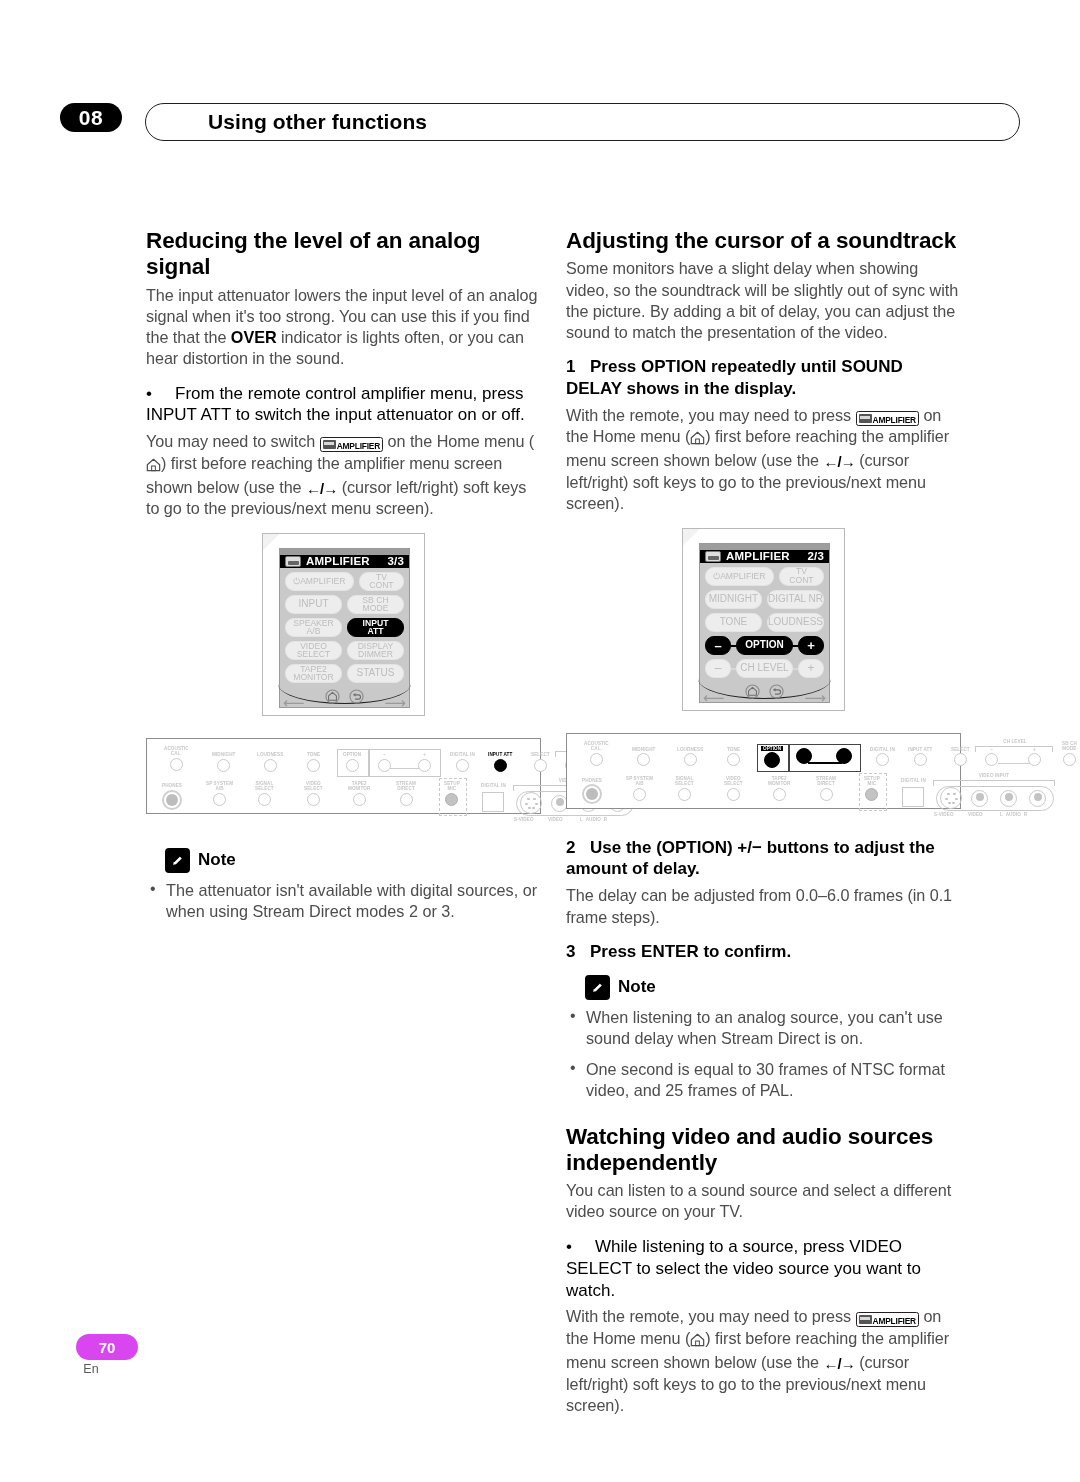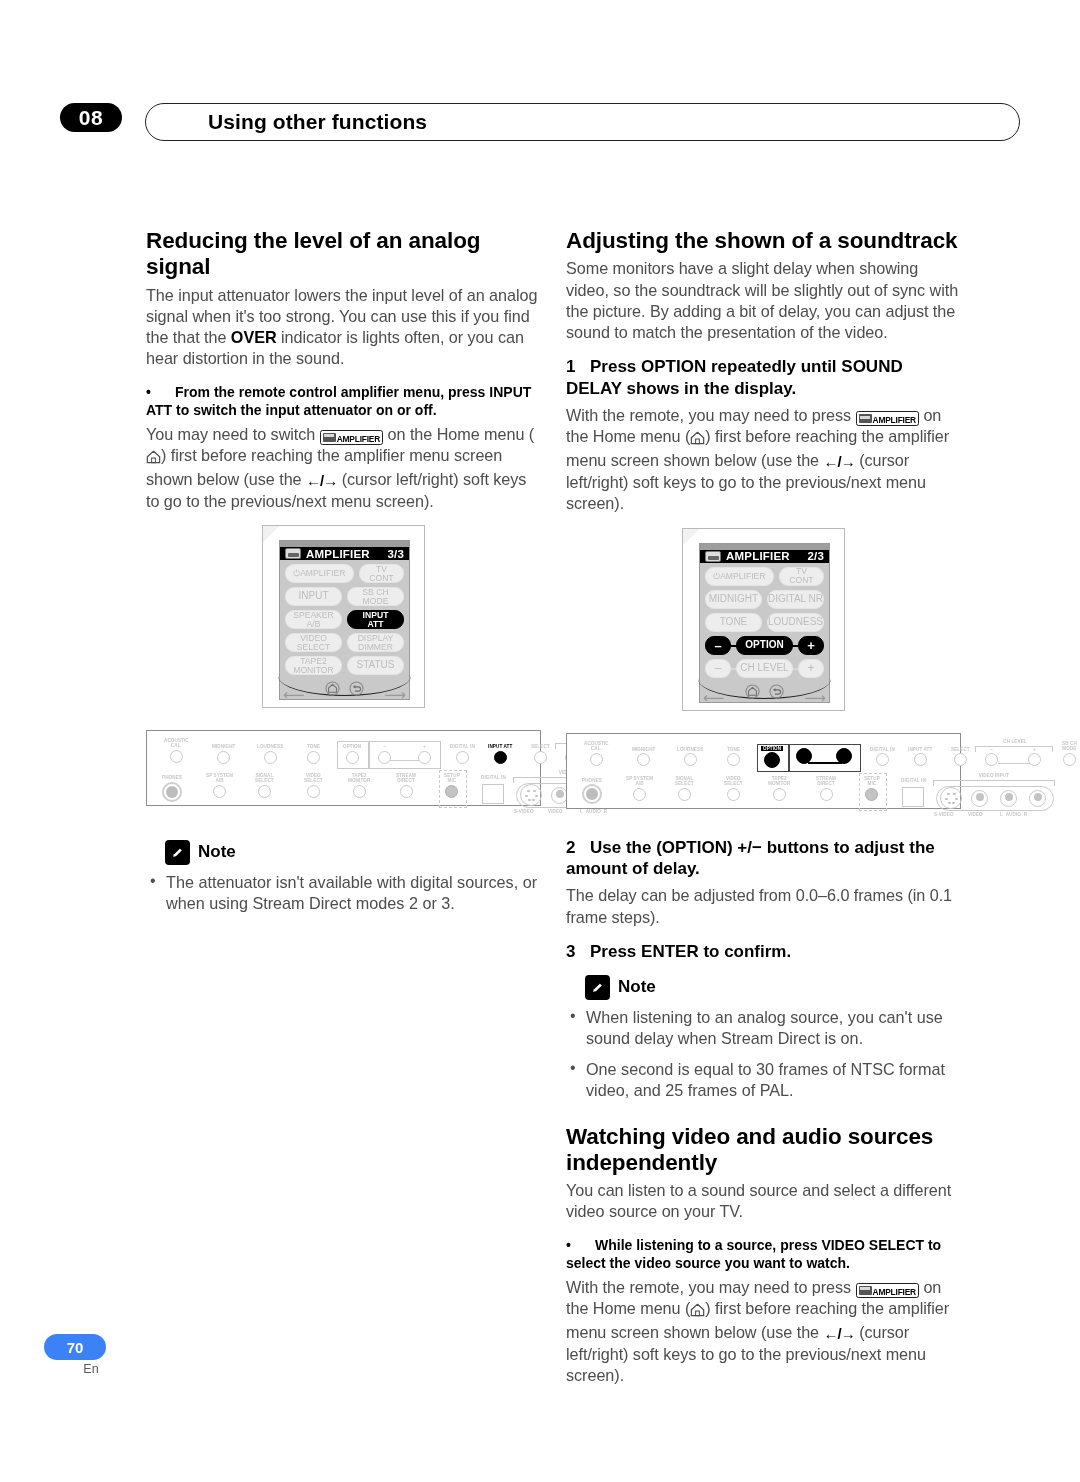--- a/index.html
+++ b/index.html
@@ -49,21 +49,21 @@
   }
   p.body b, .bold { color:#000; font-weight:bold; }
 
   .step {
     font-size:17px; line-height:1.29; font-weight:bold; color:#000;
     margin:0 0 5px 0;
   }
   .step .num { display:inline-block; width:24px; }
 
   .bullet-bold {
-    font-size:14px; line-height:1.29; font-weight:bold; color:#000;
+    font-size:17px; line-height:1.29; font-weight:normal; color:#000;
     margin:0 0 5px 0; position:relative; padding-left:0;
   }
   .bullet-bold .dot { display:inline-block; width:29px; }
 
   
   .amp-key {
     display:inline-block; vertical-align:-3px;
     border:1.4px solid #231f20; border-radius:2.5px;
     background:#fff; padding:0px 2px 0 2px; height:15px;
     line-height:13px; white-space:nowrap;
@@ -211,22 +211,22 @@
   .sq-jack{ position:absolute; border:1.4px solid #c9c9c9; }
   .rca{ position:absolute; width:17px; height:17px; border-radius:50%;
         border:1.6px solid #c9c9c9; }
   .rca .ri{ width:8px;height:8px;border-radius:50%;background:#c3c3c3;margin:2.5px auto;}
   .svid{ position:absolute; width:22px;height:22px;border-radius:50%;
          border:1.6px solid #c9c9c9;}
   .svid .p{ position:absolute; width:2.6px;height:2.6px;border-radius:50%;background:#c3c3c3;}
 
   
   .pg-badge{
-    position:absolute; left:44px; top:1334px; width:62px; height:26px;
-    background:#3b82f6; border-radius:13px; color:#fff;
+    position:absolute; left:76px; top:1334px; width:62px; height:26px;
+    background:#d946ef; border-radius:13px; color:#fff;
     font-size:15px; font-weight:bold;
     display:flex; align-items:center; justify-content:center;
   }
   .pg-lang{
     position:absolute; left:60px; top:1362px; width:62px;
     text-align:center; font-size:12.5px; color:#5a5a5a;
   }
 </style>
 </head>
 <body>
@@ -455,21 +455,21 @@
       <span class="note-title">Note</span>
     </div>
     <ul class="note-list">
       <li>The attenuator isn't available with digital sources, or when using Stream Direct modes 2 or 3.</li>
     </ul>
   </div>
 </div>
 
 <div class="col col-right">
 
-  <h2 class="sec">Adjusting the shown of a soundtrack</h2>
+  <h2 class="sec">Adjusting the cursor of a soundtrack</h2>
   <p class="body">Some monitors have a slight delay when showing video, so the soundtrack will be slightly out of sync with the picture. By adding a bit of delay, you can adjust the sound to match the presentation of the video.</p>
 
   <p class="step">
     <span class="num">1</span><span>Press OPTION repeatedly until SOUND DELAY shows in the display.</span>
   </p>
 
   <p class="body">
     <span>With the remote, you may need to press</span>
     <span class="amp-key"><span class="mini"></span><span class="kt">AMPLIFIER</span></span>
     <span>on the Home menu (</span><span class="home-ico"><svg width="15" height="14" viewBox="0 0 16 15">

